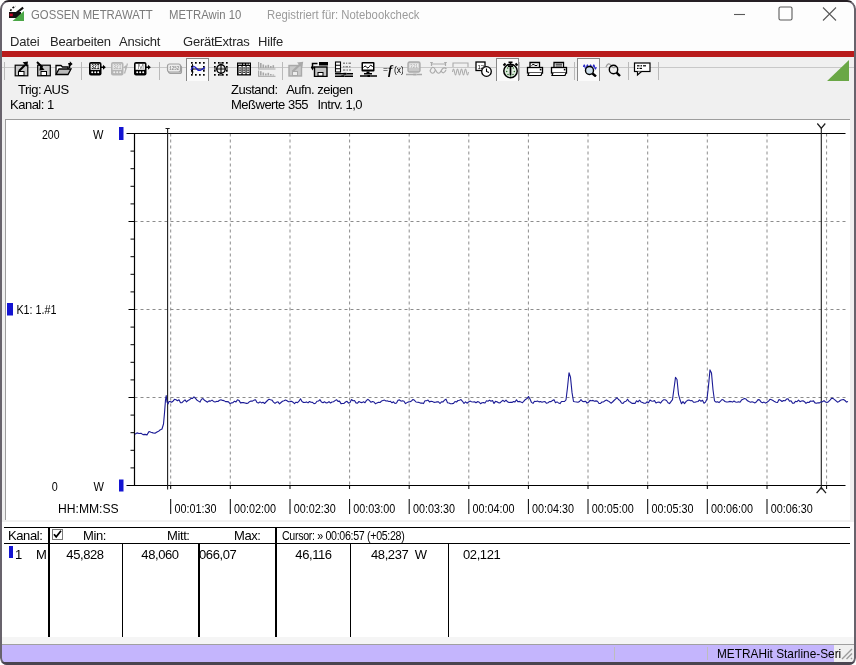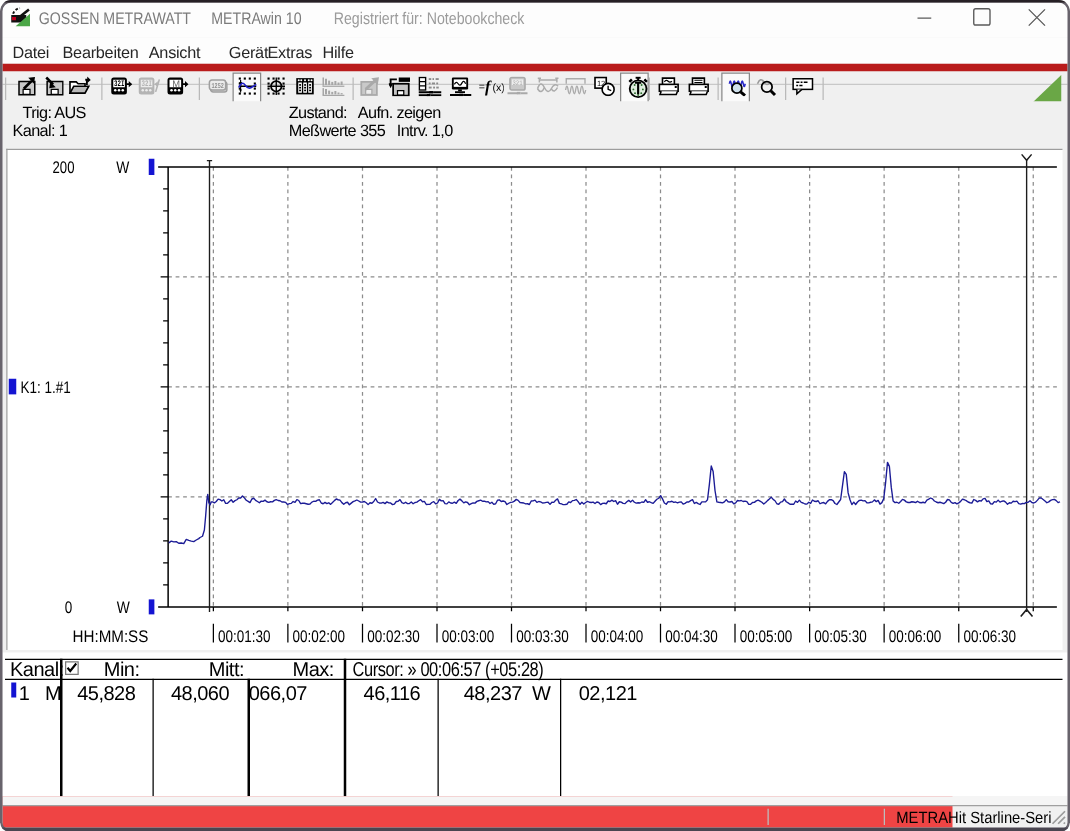--- a/index.html
+++ b/index.html
@@ -16,22 +16,22 @@
   #menubar { position:absolute; left:0; top:30px; width:856px; height:21px; background:#fdfdfd; }
   #menubar span { position:absolute; top:4px; font-size:13px; letter-spacing:-0.2px; color:#262626;text-align:center; }
   #toolbar { position:absolute; left:2px; top:51px; width:852px; height:17px; background:#f0f0f0; border-top:6px solid #b91c1c; border-bottom:1px solid #c8c8c8; }
   .tsep { position:absolute; top:5px; width:1px; height:18px; background:#b9b9b9; }
   .tico { position:absolute; top:4px; width:16px; height:16px; }
   .tbtn { position:absolute; top:1px; width:23px; height:25px; background:#fafafa; border:1px solid #888888; }
   #stat { position:absolute; left:2px; top:81px; width:852px; height:33px; background:#f0f0f0; font-size:13px; letter-spacing:-0.5px; color:#000; }
   #stat div { position:absolute; white-space:pre; }
   #chartzone { position:absolute; left:2px; top:114px; width:852px; height:408px; background:#f0f0f0; }
   #chartwhite { position:absolute; left:3px; top:5px; width:845px; height:401px; background:#fff; border-top:1px solid #9d9d9d; border-left:1px solid #9d9d9d; }
-  #tablezone { position:absolute; left:2px; top:522px; width:852px; height:115px; background:#fff; font-size:16px; letter-spacing:-0.4px; color:#000; }
-  #sbar { position:absolute; left:2px; top:637px; width:760px; height:25px; background:#ef4444; font-size:13px; }
+  #tablezone { position:absolute; left:2px; top:522px; width:852px; height:115px; background:#fff; font-size:13px; letter-spacing:-0.4px; color:#000; }
+  #sbar { position:absolute; left:2px; top:637px; width:832px; height:25px; background:#c4b5fd; font-size:13px; }
   .border-ov { position:absolute; pointer-events:none; }
 </style>
 </head>
 <body>
 <div id="win">
 
 <div id="titlebar">
   <svg class="abs" style="left:8px;top:5px" width="17" height="17" viewBox="0 0 17 17">
     <path d="M2.5 6 A6.5 6.5 0 0 1 8 1.5" fill="none" stroke="#111" stroke-width="1.6" stroke-dasharray="2 1.6"></path>
     <rect x="1" y="7" width="12" height="6" fill="#111"></rect>

